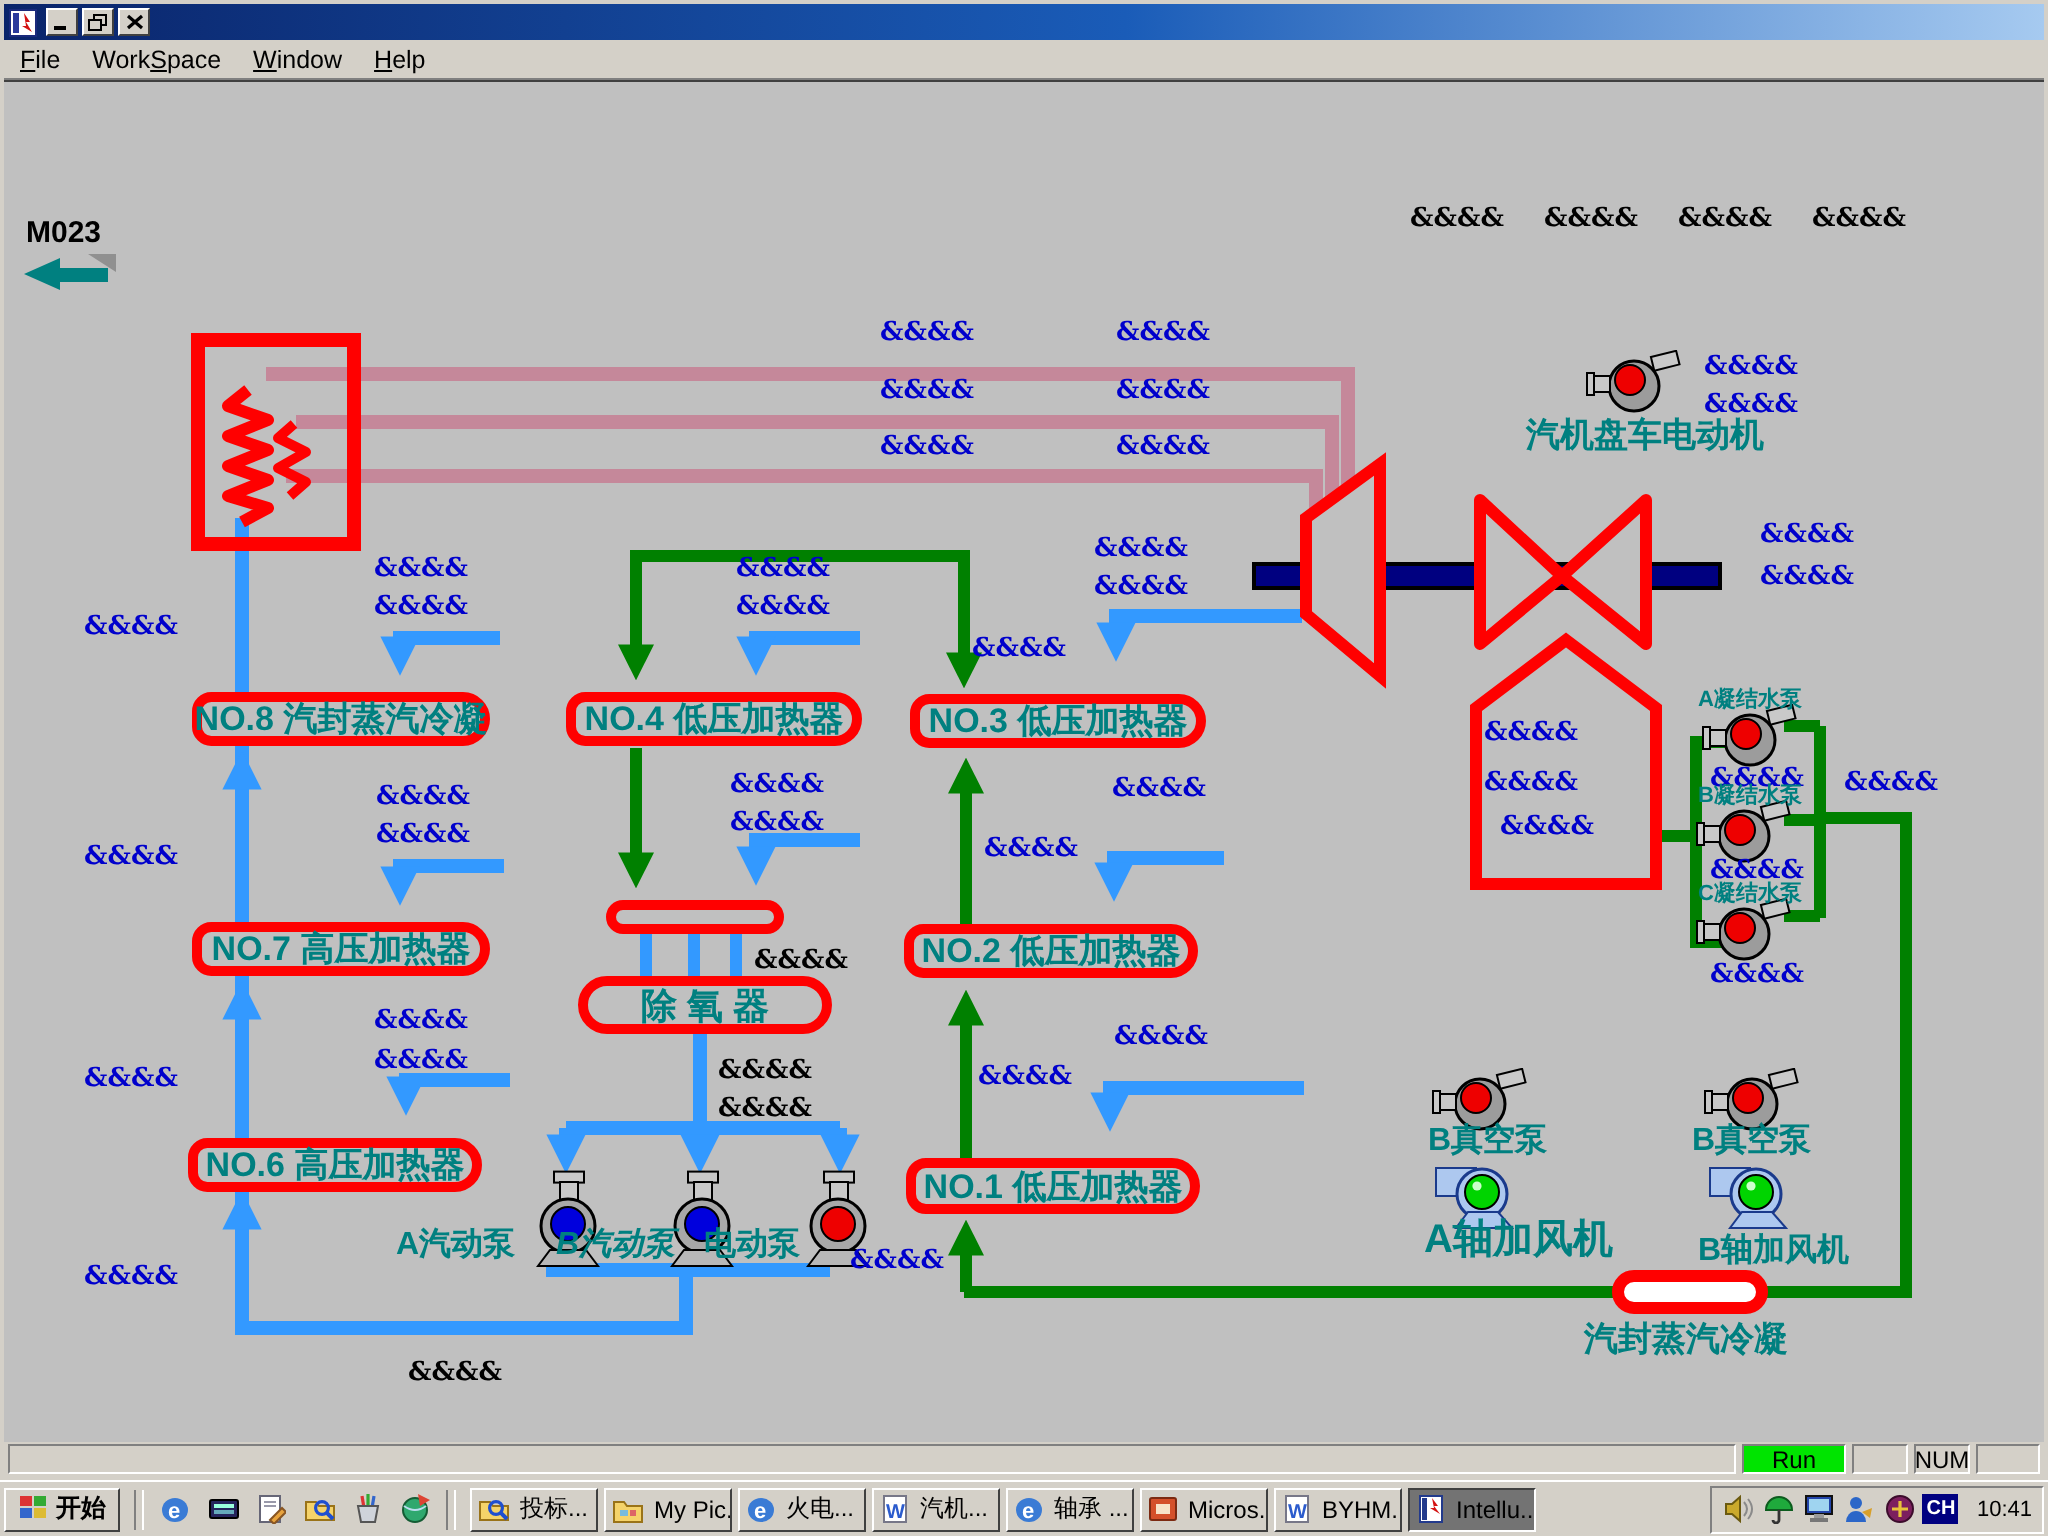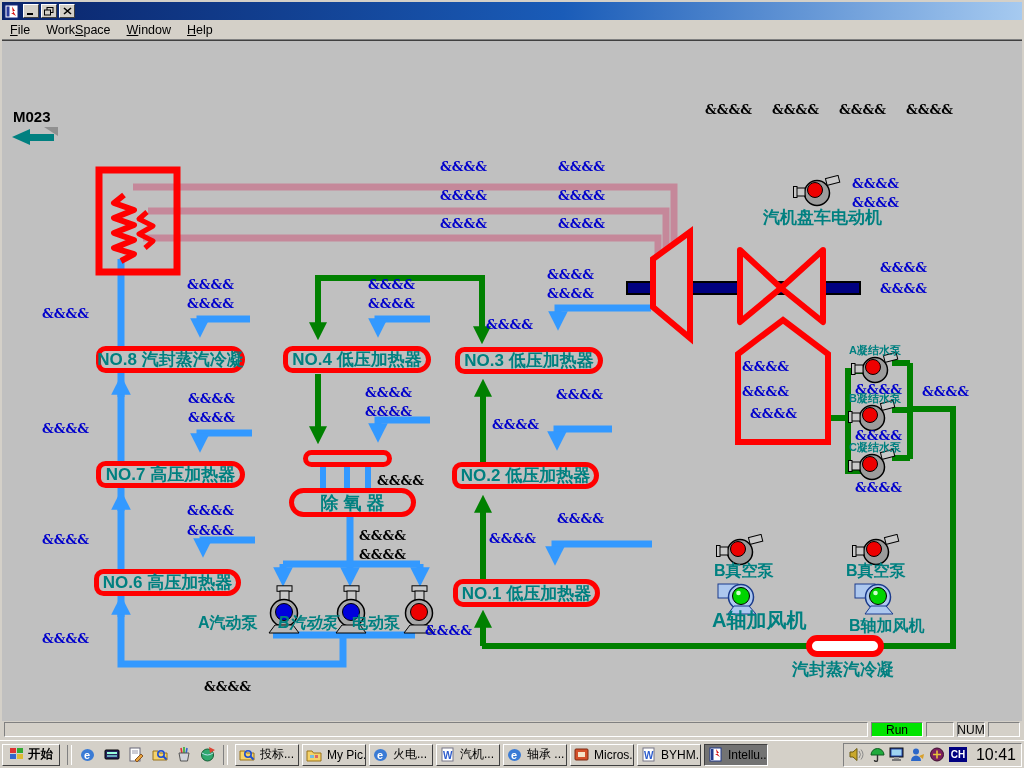--- a/index.html
+++ b/index.html
@@ -63,21 +63,21 @@
   .task{width:64px;height:22px;display:flex;align-items:center;gap:5px;background:#d4d0c8;
     border:1px solid;border-color:#fff #404040 #404040 #fff;font-size:12px;padding:0 3px;
     overflow:hidden;white-space:nowrap}
   .task.active{border-color:#404040 #fff #fff #404040;background:#737373}
   .task .si{display:inline-flex;flex:none}
   .tray{height:22px;border:1px solid;border-color:#808080 #fff #fff #808080;
     display:flex;align-items:center;gap:3px;padding:0 5px;margin-left:4px}
   .trayic{display:inline-flex;width:17px;height:16px;align-items:center;justify-content:center}
   .chbadge{width:18px;height:15px;background:#000080;color:#fff;font-size:10px;font-weight:bold;
     display:inline-flex;align-items:center;justify-content:center}
-  .clock{font-size:16px;padding-left:6px;color:#000}
+  .clock{font-size:11px;padding-left:6px;color:#000}
 </style>
 </head>
 <body>
 
 <div class="window">
   <div class="titlebar">
     <span class="ticon">
       <svg width="16" height="15">
           <rect x="1" y="1" width="13" height="13" fill="#fff" stroke="#1a2a7c"></rect>
           <rect x="2.5" y="2.5" width="3" height="10" fill="#2a3a9c"></rect>

